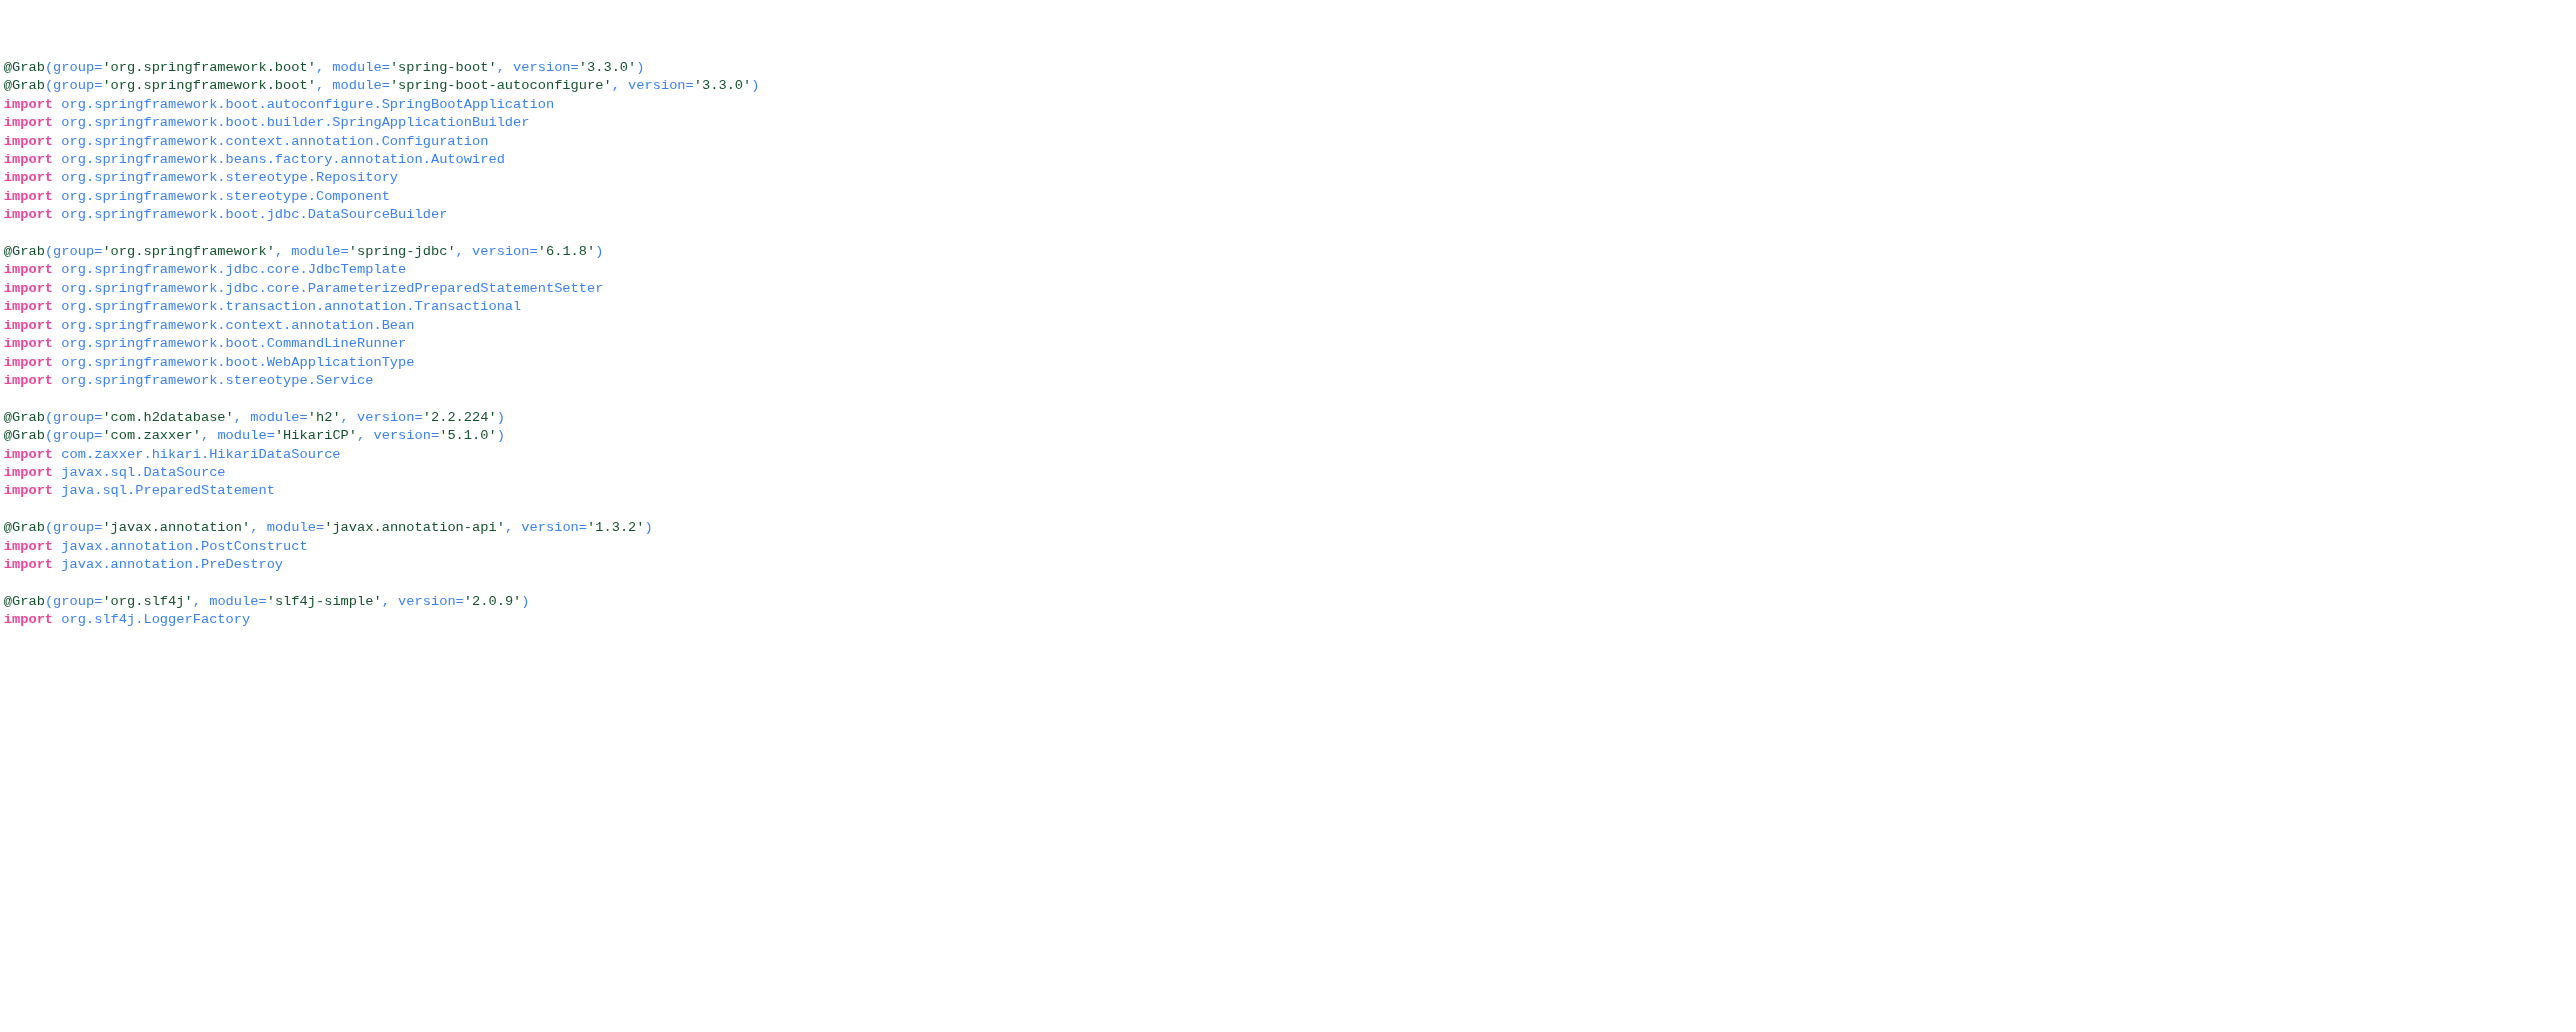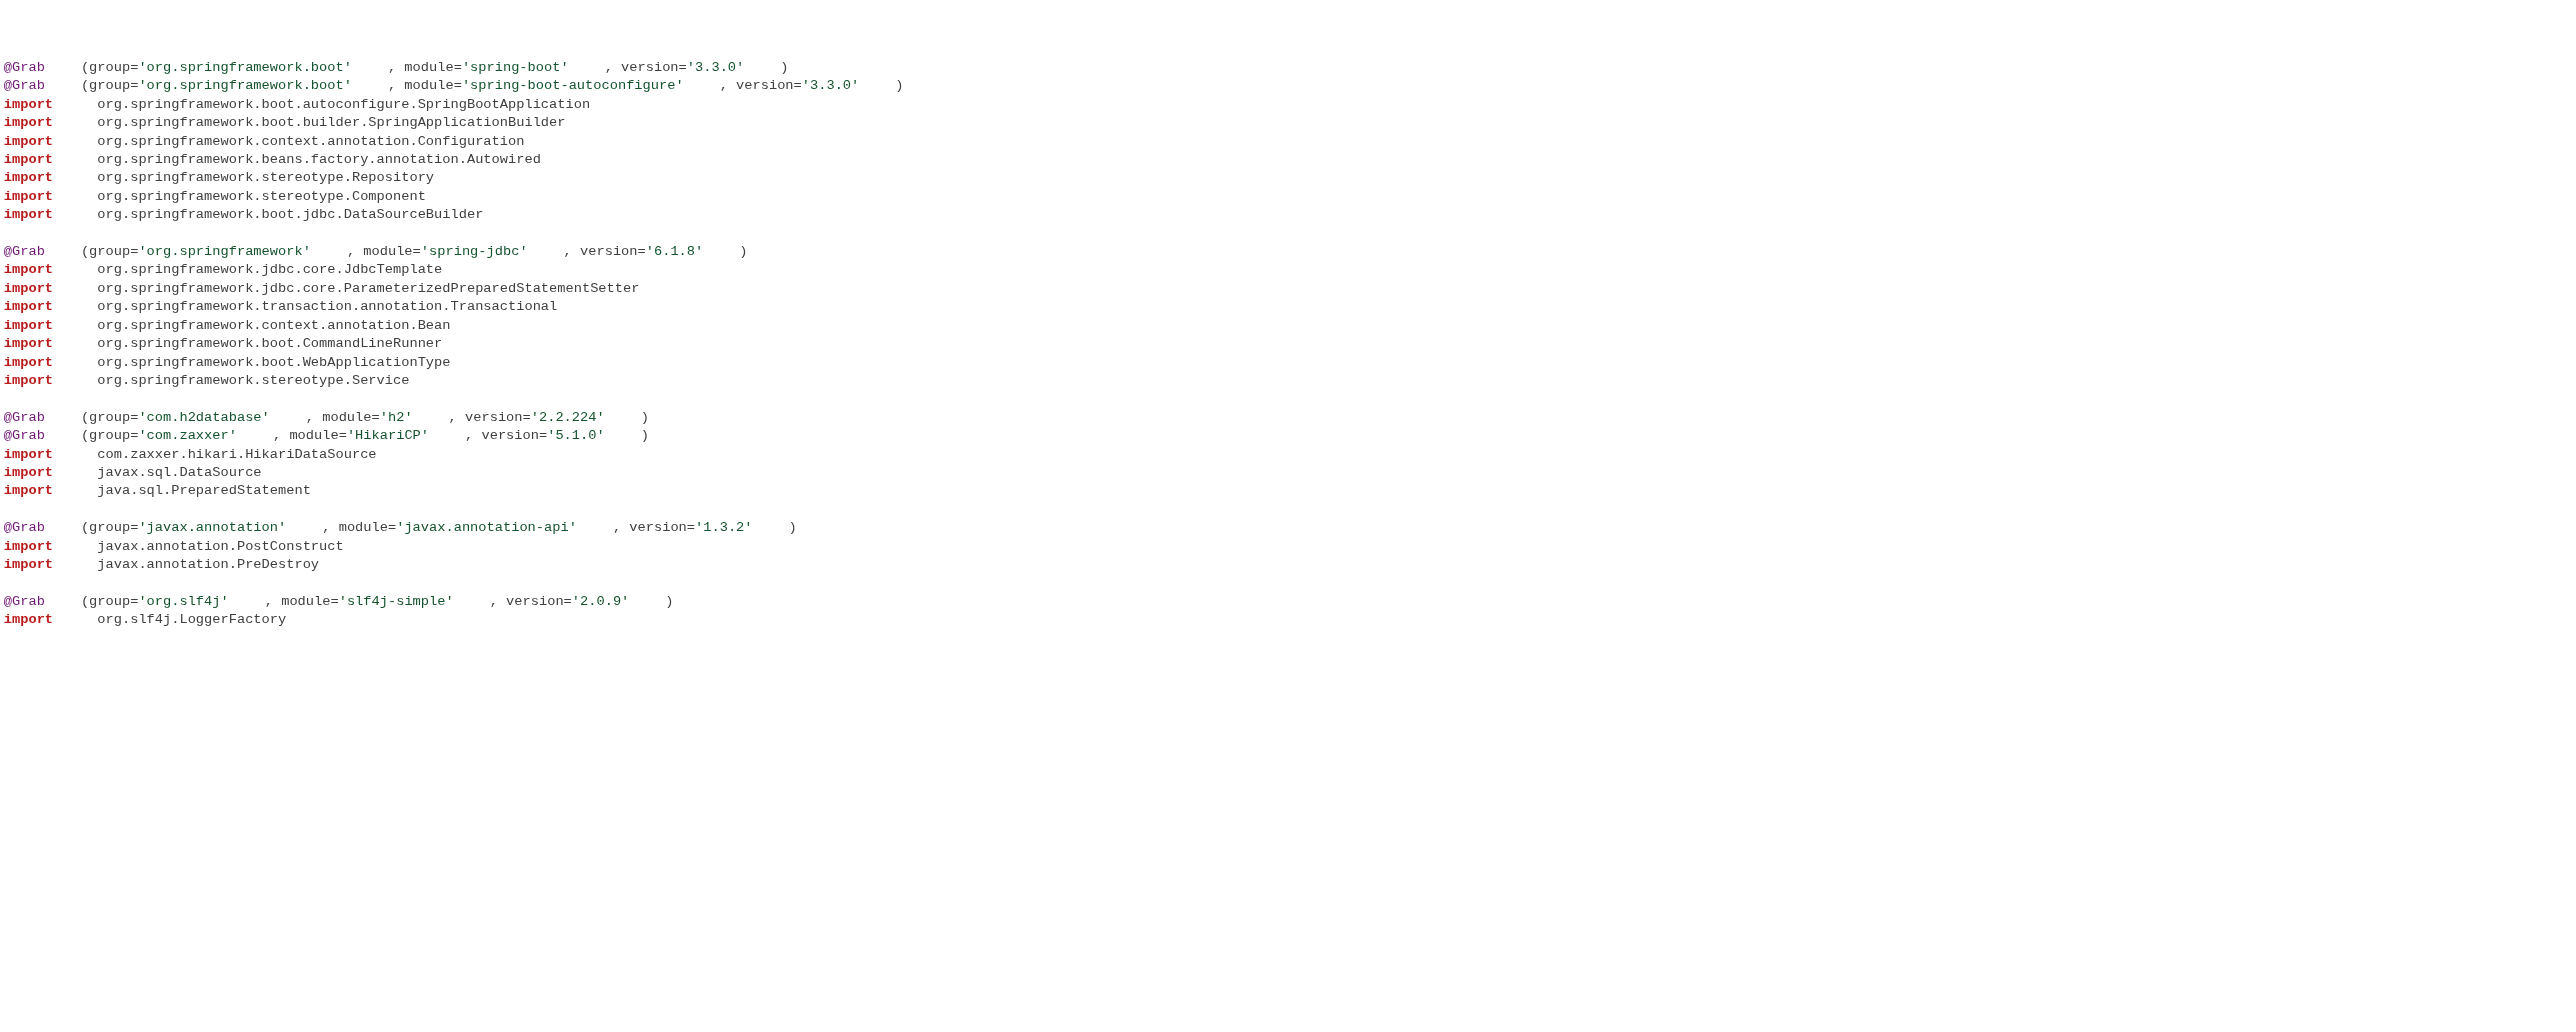--- a/index.html
+++ b/index.html
@@ -6,24 +6,24 @@
     margin: 0;
     padding: 3.8px;
     background: #ffffff;
     font-family: "Menlo", "Monaco", "Consolas", "Courier New", monospace;
     font-size: 13.7px;
     line-height: 18.4px;
     color: #000000;
     white-space: pre;
   }
   .line { display: block; }
-  .kw   { color: #b91c1c; font-weight: bold; text-align: center; } 
+  .kw   { color: #ec4899; font-weight: bold; text-align: center; } 
   .str  { color: #14532d; }                     
-  .plain{ color: #404040; margin-left: 36px; }
-  .at   { color: #701a75; text-align: center; }                     
+  .plain{ color: #3b82f6; }
+  .at   { color: #14532d; text-align: center; }                     
 </style>
 </head>
 <body>
 
 
 <div id="code-root"><span class="line"><span class="at">@Grab</span><span class="plain">(group=</span><span class="str">'org.springframework.boot'</span><span class="plain">, module=</span><span class="str">'spring-boot'</span><span class="plain">, version=</span><span class="str">'3.3.0'</span><span class="plain">)</span></span><span class="line"><span class="at">@Grab</span><span class="plain">(group=</span><span class="str">'org.springframework.boot'</span><span class="plain">, module=</span><span class="str">'spring-boot-autoconfigure'</span><span class="plain">, version=</span><span class="str">'3.3.0'</span><span class="plain">)</span></span><span class="line"><span class="kw">import</span><span class="plain"> org.springframework.boot.autoconfigure.SpringBootApplication</span></span><span class="line"><span class="kw">import</span><span class="plain"> org.springframework.boot.builder.SpringApplicationBuilder</span></span><span class="line"><span class="kw">import</span><span class="plain"> org.springframework.context.annotation.Configuration</span></span><span class="line"><span class="kw">import</span><span class="plain"> org.springframework.beans.factory.annotation.Autowired</span></span><span class="line"><span class="kw">import</span><span class="plain"> org.springframework.stereotype.Repository</span></span><span class="line"><span class="kw">import</span><span class="plain"> org.springframework.stereotype.Component</span></span><span class="line"><span class="kw">import</span><span class="plain"> org.springframework.boot.jdbc.DataSourceBuilder</span></span><span class="line">&nbsp;</span><span class="line"><span class="at">@Grab</span><span class="plain">(group=</span><span class="str">'org.springframework'</span><span class="plain">, module=</span><span class="str">'spring-jdbc'</span><span class="plain">, version=</span><span class="str">'6.1.8'</span><span class="plain">)</span></span><span class="line"><span class="kw">import</span><span class="plain"> org.springframework.jdbc.core.JdbcTemplate</span></span><span class="line"><span class="kw">import</span><span class="plain"> org.springframework.jdbc.core.ParameterizedPreparedStatementSetter</span></span><span class="line"><span class="kw">import</span><span class="plain"> org.springframework.transaction.annotation.Transactional</span></span><span class="line"><span class="kw">import</span><span class="plain"> org.springframework.context.annotation.Bean</span></span><span class="line"><span class="kw">import</span><span class="plain"> org.springframework.boot.CommandLineRunner</span></span><span class="line"><span class="kw">import</span><span class="plain"> org.springframework.boot.WebApplicationType</span></span><span class="line"><span class="kw">import</span><span class="plain"> org.springframework.stereotype.Service</span></span><span class="line">&nbsp;</span><span class="line"><span class="at">@Grab</span><span class="plain">(group=</span><span class="str">'com.h2database'</span><span class="plain">, module=</span><span class="str">'h2'</span><span class="plain">, version=</span><span class="str">'2.2.224'</span><span class="plain">)</span></span><span class="line"><span class="at">@Grab</span><span class="plain">(group=</span><span class="str">'com.zaxxer'</span><span class="plain">, module=</span><span class="str">'HikariCP'</span><span class="plain">, version=</span><span class="str">'5.1.0'</span><span class="plain">)</span></span><span class="line"><span class="kw">import</span><span class="plain"> com.zaxxer.hikari.HikariDataSource</span></span><span class="line"><span class="kw">import</span><span class="plain"> javax.sql.DataSource</span></span><span class="line"><span class="kw">import</span><span class="plain"> java.sql.PreparedStatement</span></span><span class="line">&nbsp;</span><span class="line"><span class="at">@Grab</span><span class="plain">(group=</span><span class="str">'javax.annotation'</span><span class="plain">, module=</span><span class="str">'javax.annotation-api'</span><span class="plain">, version=</span><span class="str">'1.3.2'</span><span class="plain">)</span></span><span class="line"><span class="kw">import</span><span class="plain"> javax.annotation.PostConstruct</span></span><span class="line"><span class="kw">import</span><span class="plain"> javax.annotation.PreDestroy</span></span><span class="line">&nbsp;</span><span class="line"><span class="at">@Grab</span><span class="plain">(group=</span><span class="str">'org.slf4j'</span><span class="plain">, module=</span><span class="str">'slf4j-simple'</span><span class="plain">, version=</span><span class="str">'2.0.9'</span><span class="plain">)</span></span><span class="line"><span class="kw">import</span><span class="plain"> org.slf4j.LoggerFactory</span></span></div>
 
 
 
 

